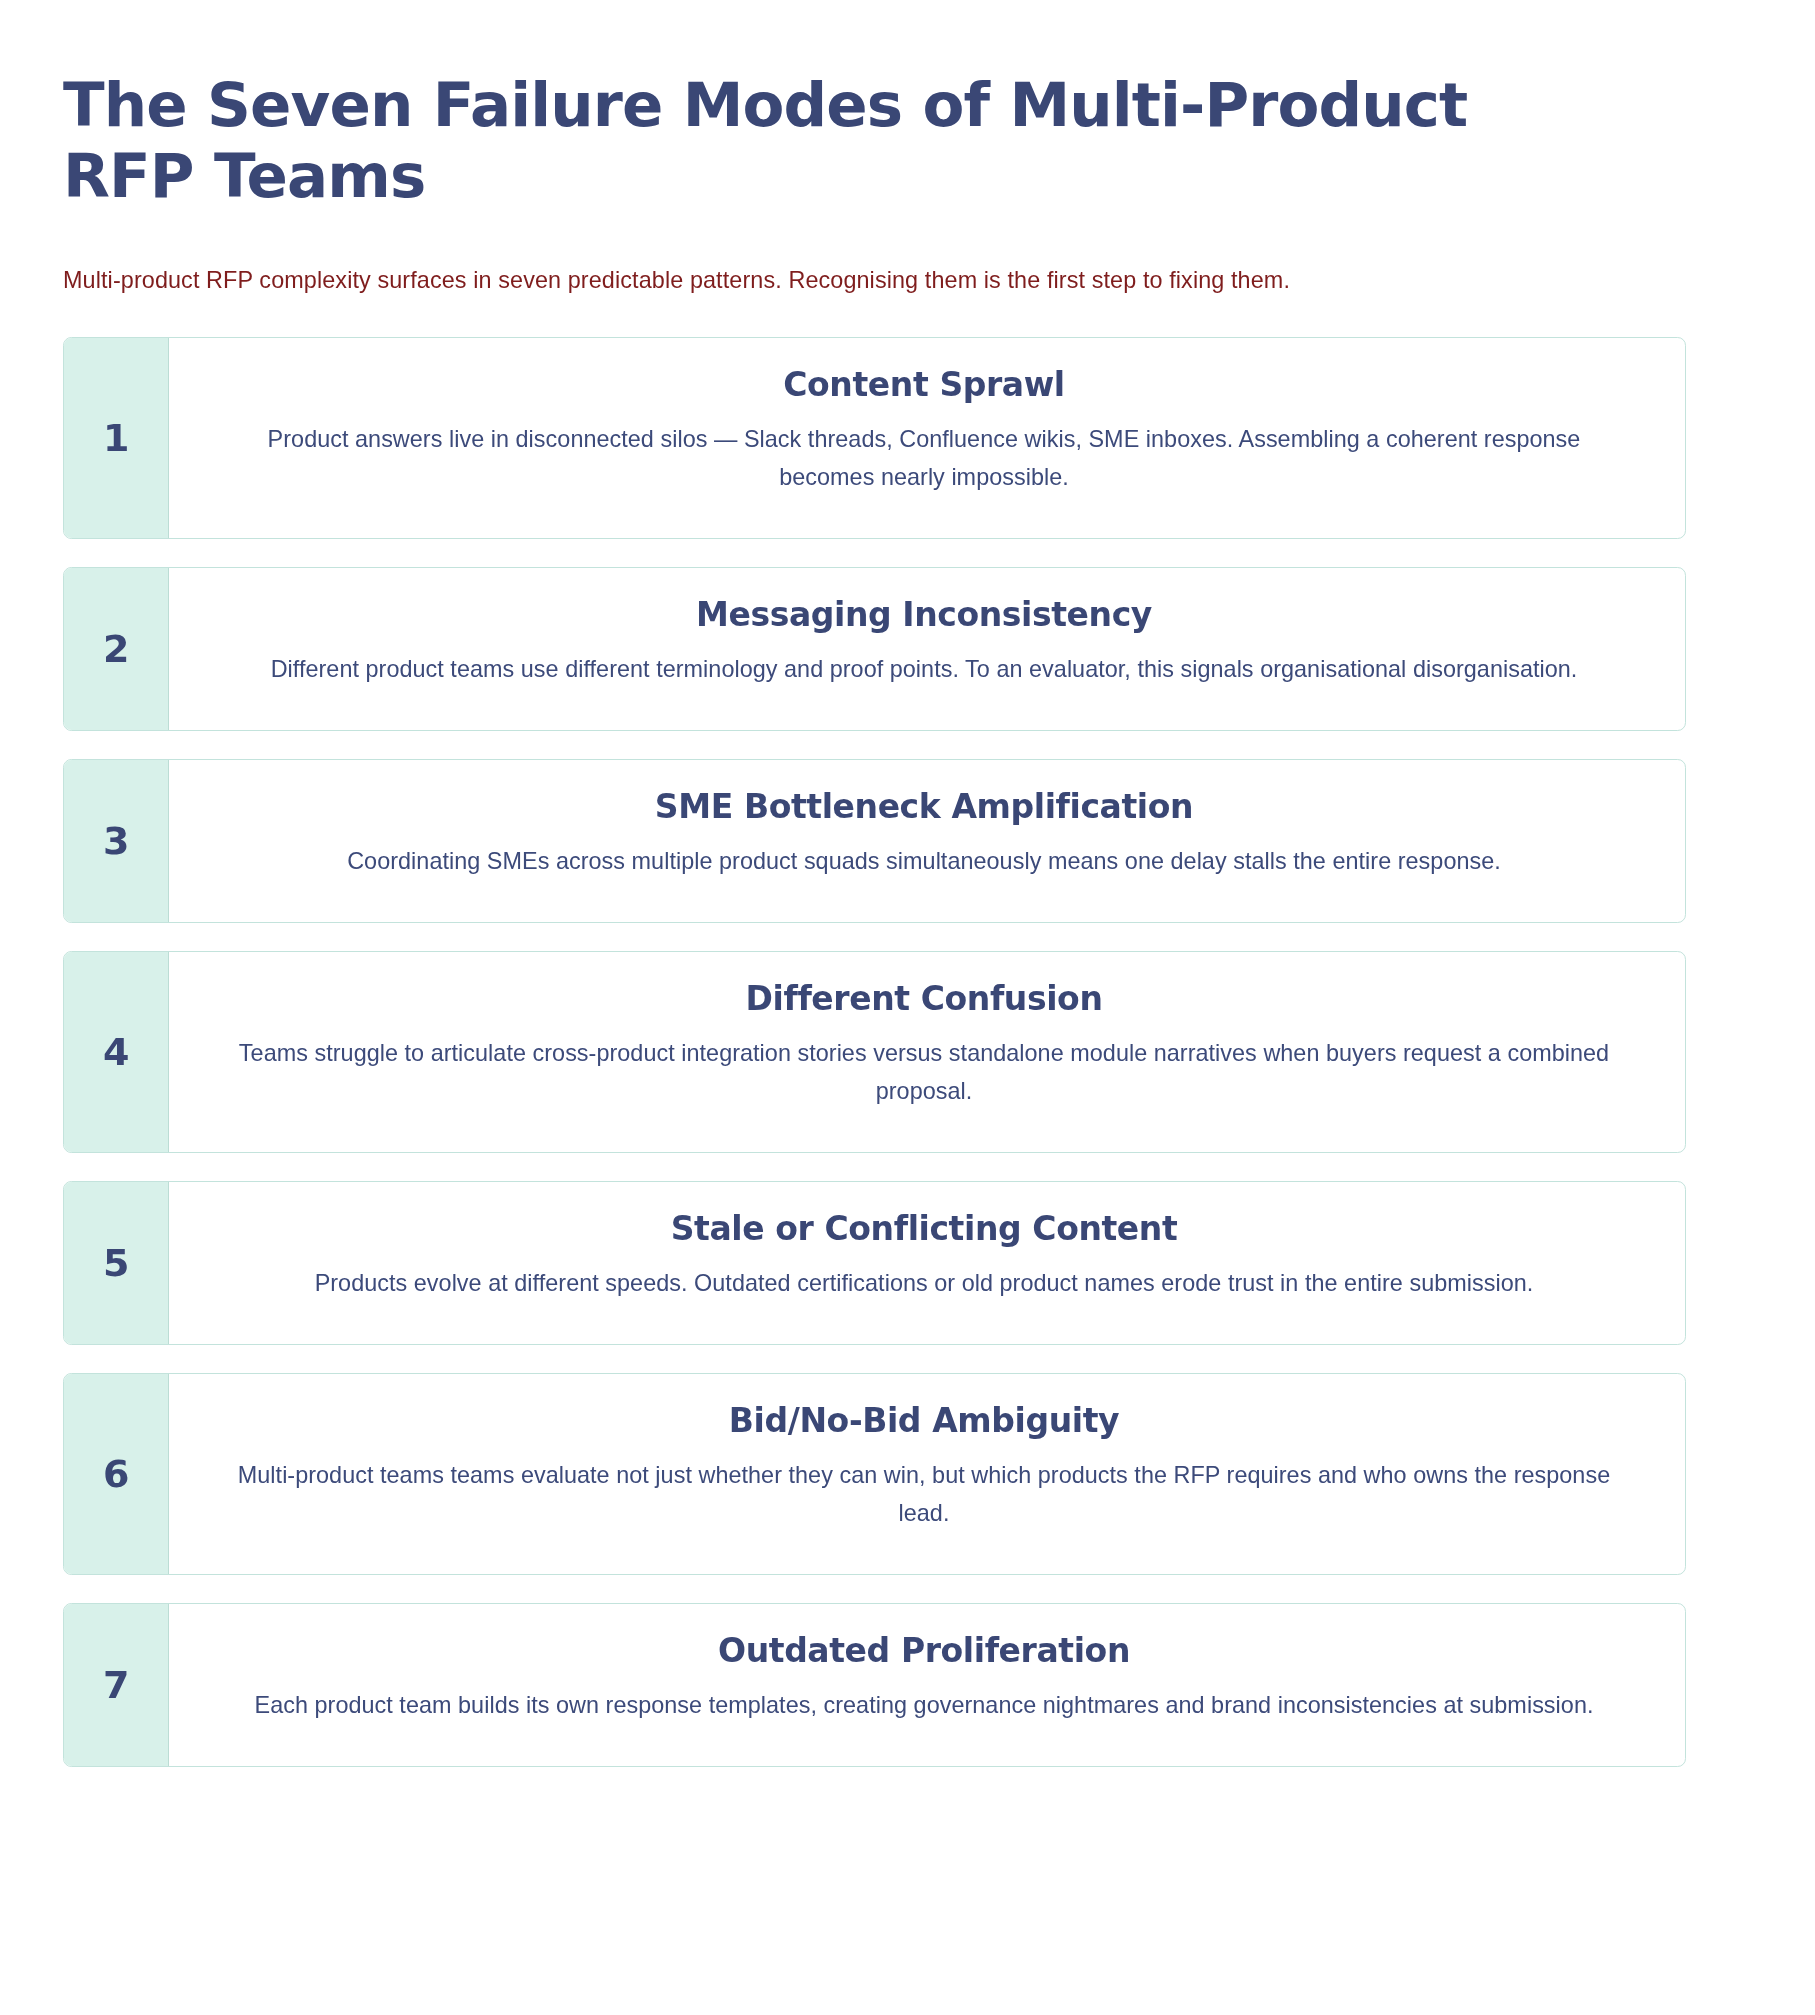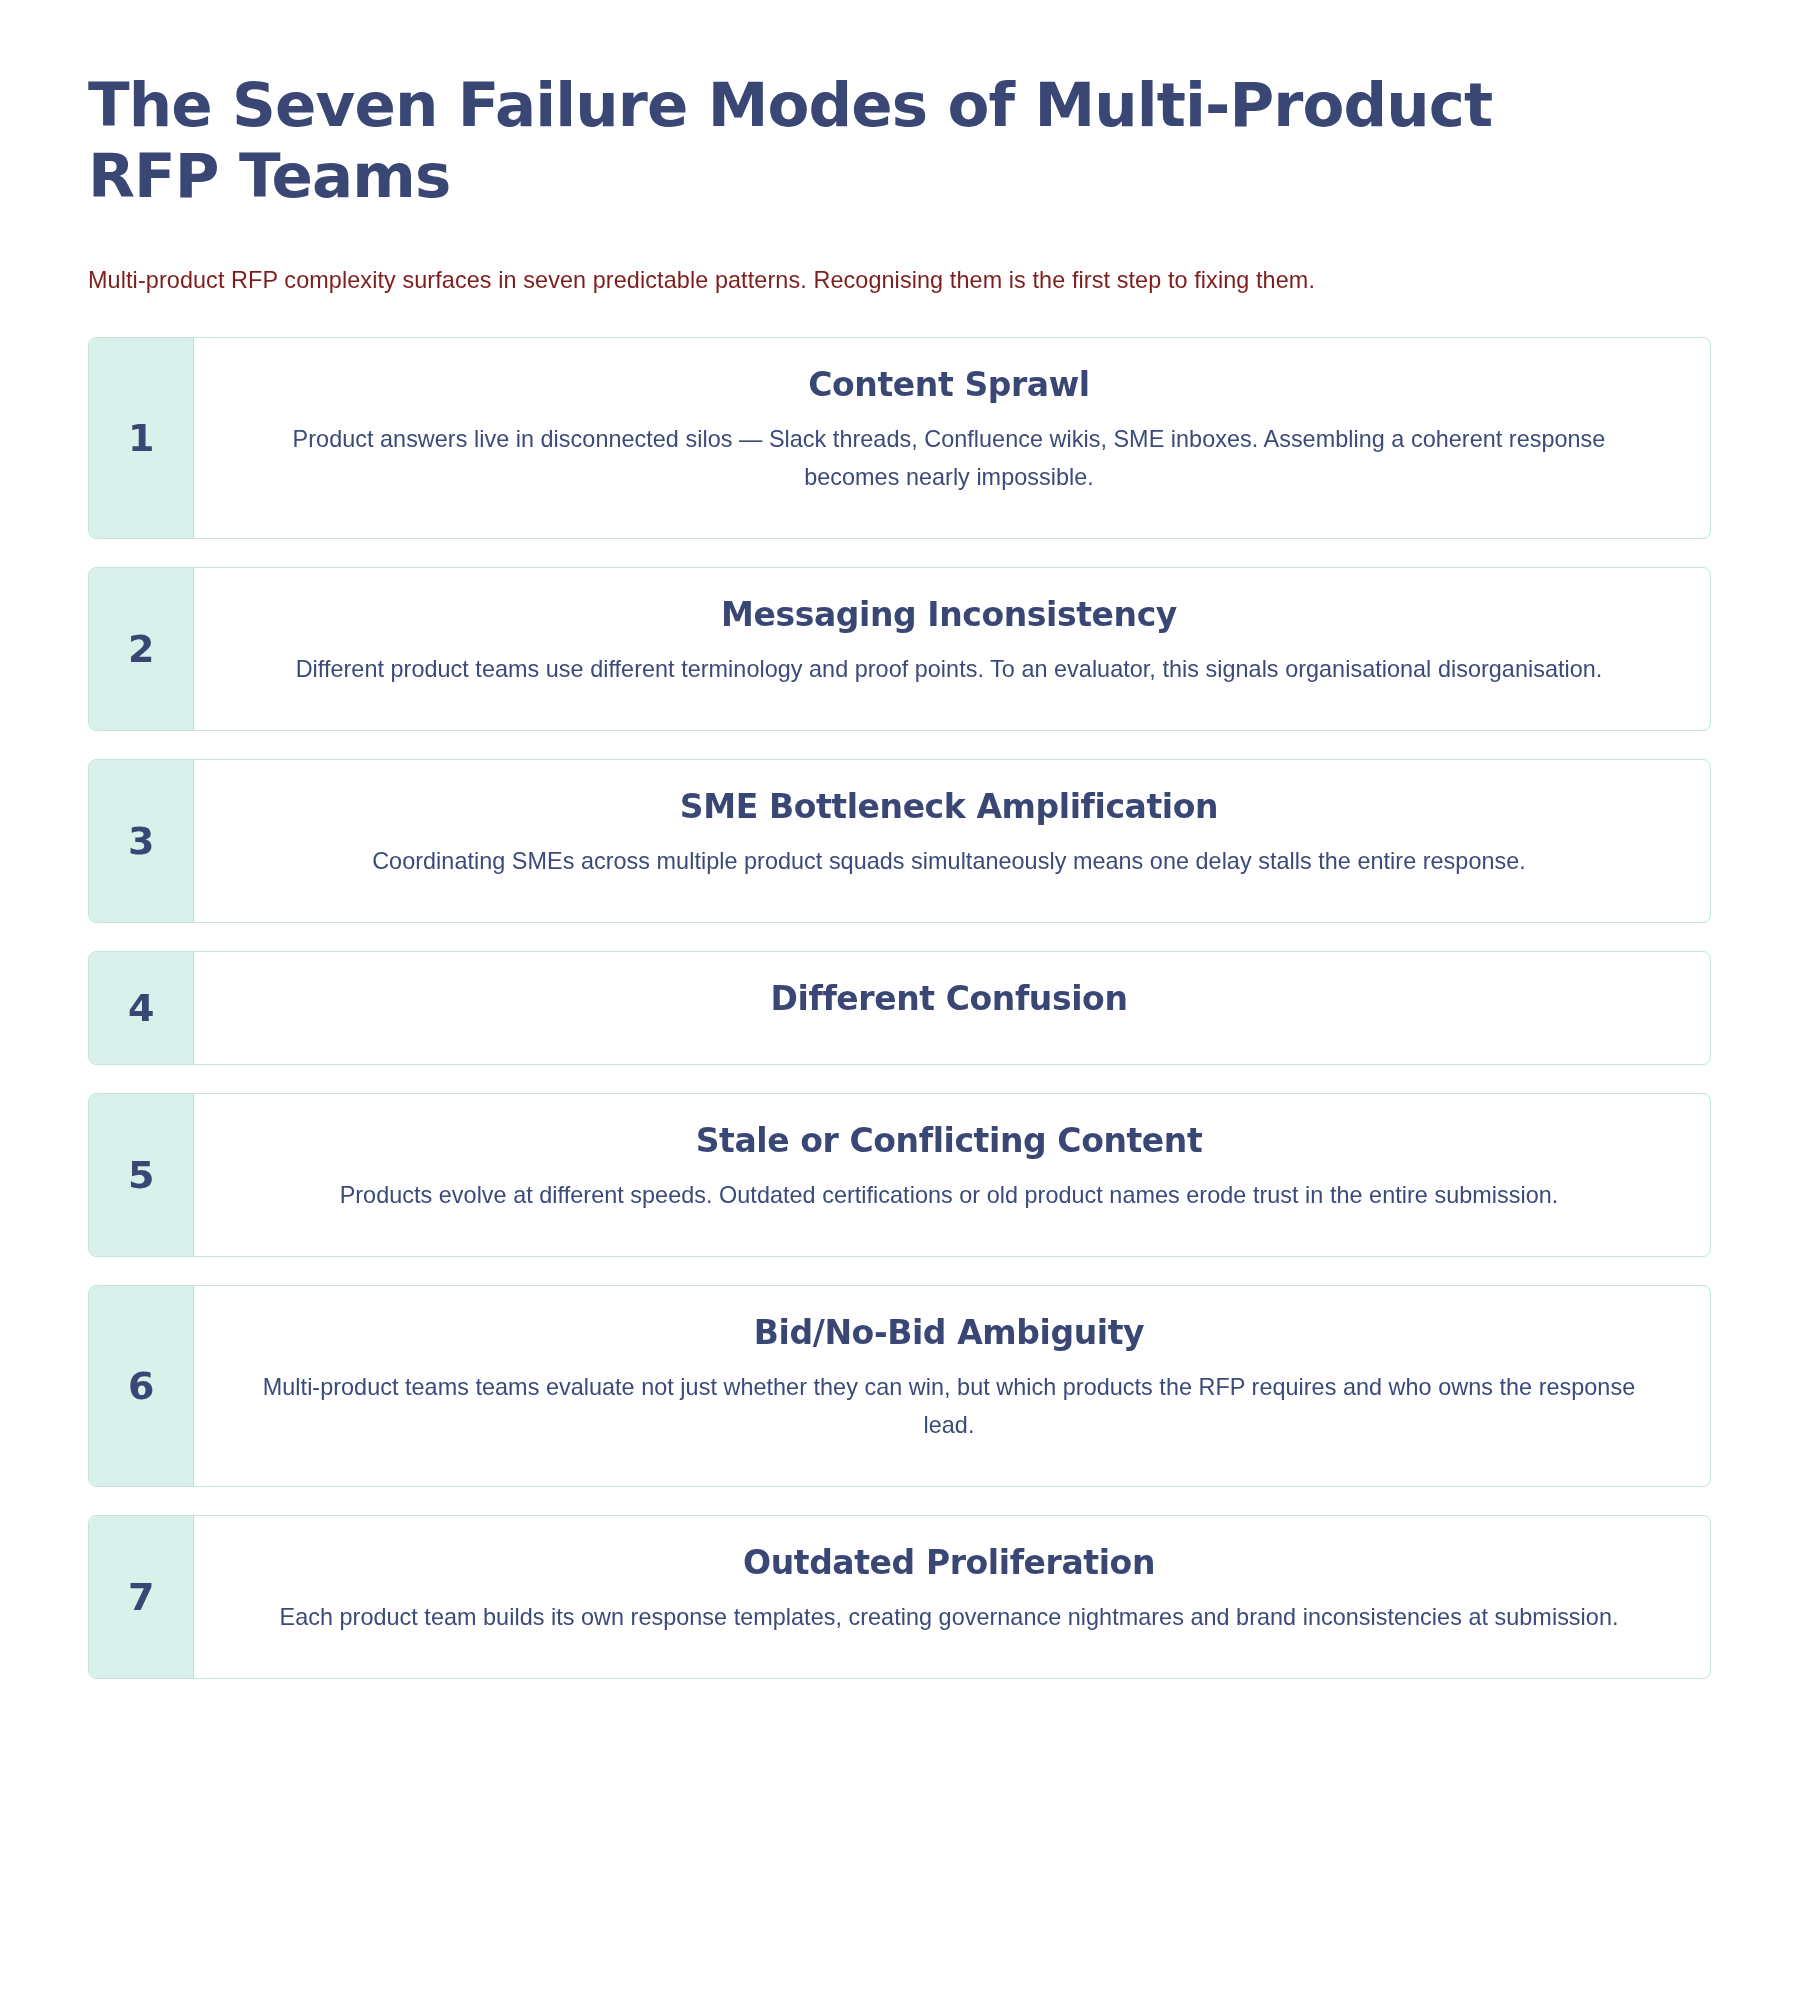--- a/index.html
+++ b/index.html
@@ -13,21 +13,21 @@
     height: 2015px;
     font-family: "Liberation Sans", "DejaVu Sans", sans-serif;
     -webkit-font-smoothing: antialiased;
     overflow: hidden;
   }
 
   .page {
     box-sizing: border-box;
     width: 1815px;
     height: 2015px;
-    padding: 0 88px;
+    padding: 0 63px;
     background: #ffffff;
   }
 
   
   .page-title {
     margin: 0;
     padding-top: 70px;
     font-family: "DejaVu Sans", "Liberation Sans", sans-serif;
     font-size: 61px;
     line-height: 1.16;
@@ -154,20 +154,21 @@
         <p class="card-text">Coordinating SMEs across multiple product squads simultaneously means one delay stalls the entire response.</p>
       </div>
     </li>
 
     <li class="failure-card">
       <div class="card-number-col">
         <span class="card-number">4</span>
       </div>
       <div class="card-body">
         <h2 class="card-heading">Different Confusion</h2>
+        <p class="card-text">Teams struggle to articulate cross-product integration stories versus standalone module narratives when buyers request a combined proposal.</p>
       </div>
     </li>
 
     <li class="failure-card">
       <div class="card-number-col">
         <span class="card-number">5</span>
       </div>
       <div class="card-body">
         <h2 class="card-heading">Stale or Conflicting Content</h2>
         <p class="card-text">Products evolve at different speeds. Outdated certifications or old product names erode trust in the entire submission.</p>

